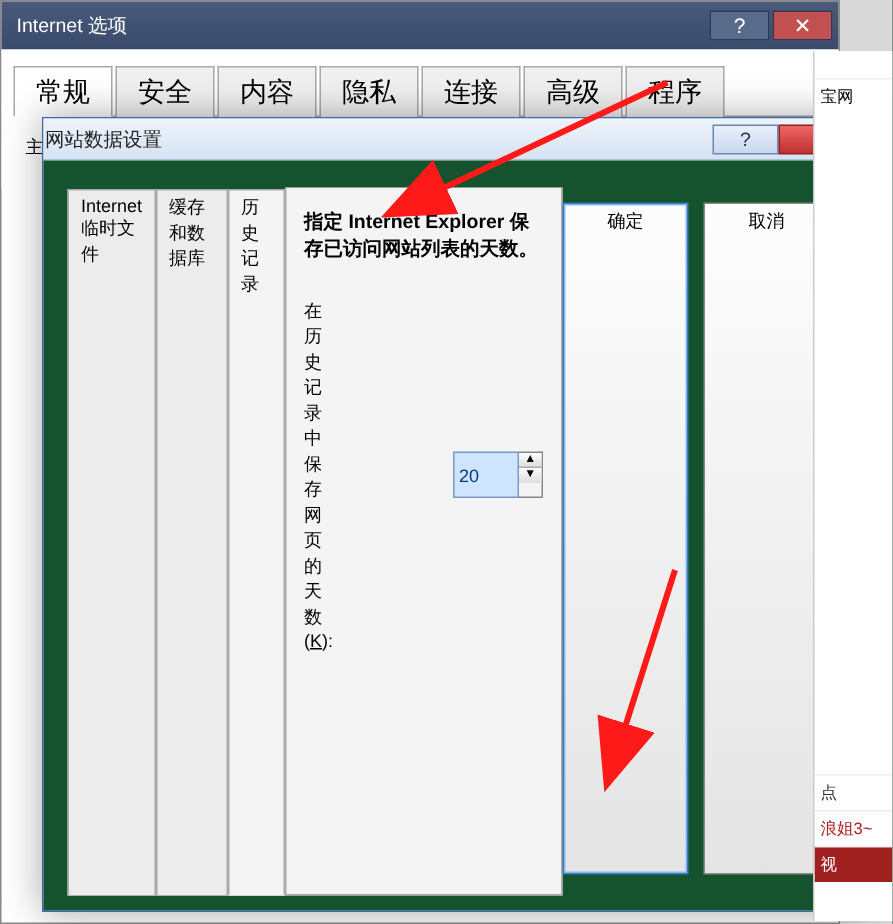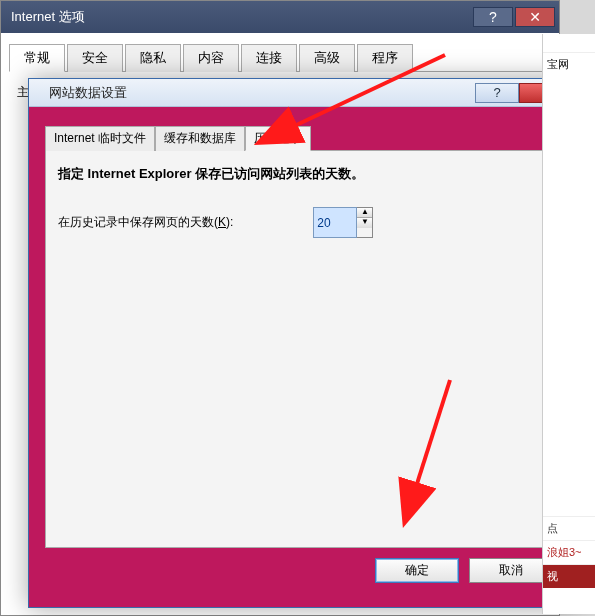--- a/index.html
+++ b/index.html
@@ -42,21 +42,21 @@
   background: #fff;
   padding: 6px 8px;
 }
 .tabstrip { display: flex; border-bottom: 1px solid #aaa; margin-top: 4px;}
 .tab {
   padding: 4px 14px;
   border: 1px solid #aaa;
   border-bottom: none;
   background: #f0f0f0;
   margin-right: 2px;
-  font-size: 13px;
+  font-size: 18px;
   position: relative;
   top: 1px;
 }
 .tab.active {
   background: #fff;
   border-bottom: 1px solid #fff;
 }
 .inner-window {
   position: absolute;
   left: 28px; top: 78px;
@@ -65,45 +65,45 @@
   background: #f4f4f4;
   border: 1px solid #3a6aaa;
   box-shadow: 0 0 24px rgba(0,0,0,0.35);
 }
 .inner-titlebar {
   height: 28px;
   background: linear-gradient(#eef3fa, #d6e3f3);
   display: flex;
   align-items: center;
   justify-content: space-between;
-  padding-left: 20px;
+  padding-left: 1px;
   font-size: 13px;
   color: #222;
   border-bottom: 1px solid #b0c0d8;
 }
 .inner-titlebar .wbtns { display: flex; }
 .inner-titlebar .wbtn {
   width: 44px; height: 20px;
   font-size: 13px;
   border: 1px solid #6a88b0;
   background: linear-gradient(#e8f0fa, #c8d8ee);
   color: #234;
 }
 .inner-titlebar .wbtn.close {
   background: linear-gradient(#e66, #c03030);
   color: #fff;
   border-color: #902020;
   width: 56px;
 }
 .inner-body {
   padding: 18px 16px 10px 16px;
-  background: #be185d;
+  background: #14532d;
   height: calc(100% - 28px);
   display: flex;
-  flex-direction: column;
+  flex-direction: row;
 }
 .inner-tabstrip {
   display: flex;
   border-bottom: 1px solid #aaa;
 }
 .inner-tab {
   padding: 3px 8px;
   border: 1px solid #aaa;
   border-bottom: none;
   background: #ececec;
@@ -191,22 +191,22 @@
     <span>Internet 选项</span>
     <div class="wbtns">
       <div class="wbtn">?</div>
       <div class="wbtn close">✕</div>
     </div>
   </div>
   <div class="outer-body">
     <div class="tabstrip">
       <div class="tab active">常规</div>
       <div class="tab">安全</div>
+      <div class="tab">内容</div>
       <div class="tab">隐私</div>
-      <div class="tab">内容</div>
       <div class="tab">连接</div>
       <div class="tab">高级</div>
       <div class="tab">程序</div>
     </div>
     <div style="padding:12px 8px;">主</div>
   </div>
   <div class="outer-footer">
     <div class="btn">确定</div>
     <div class="btn">取消</div>
     <div class="btn">应用(A)</div>

